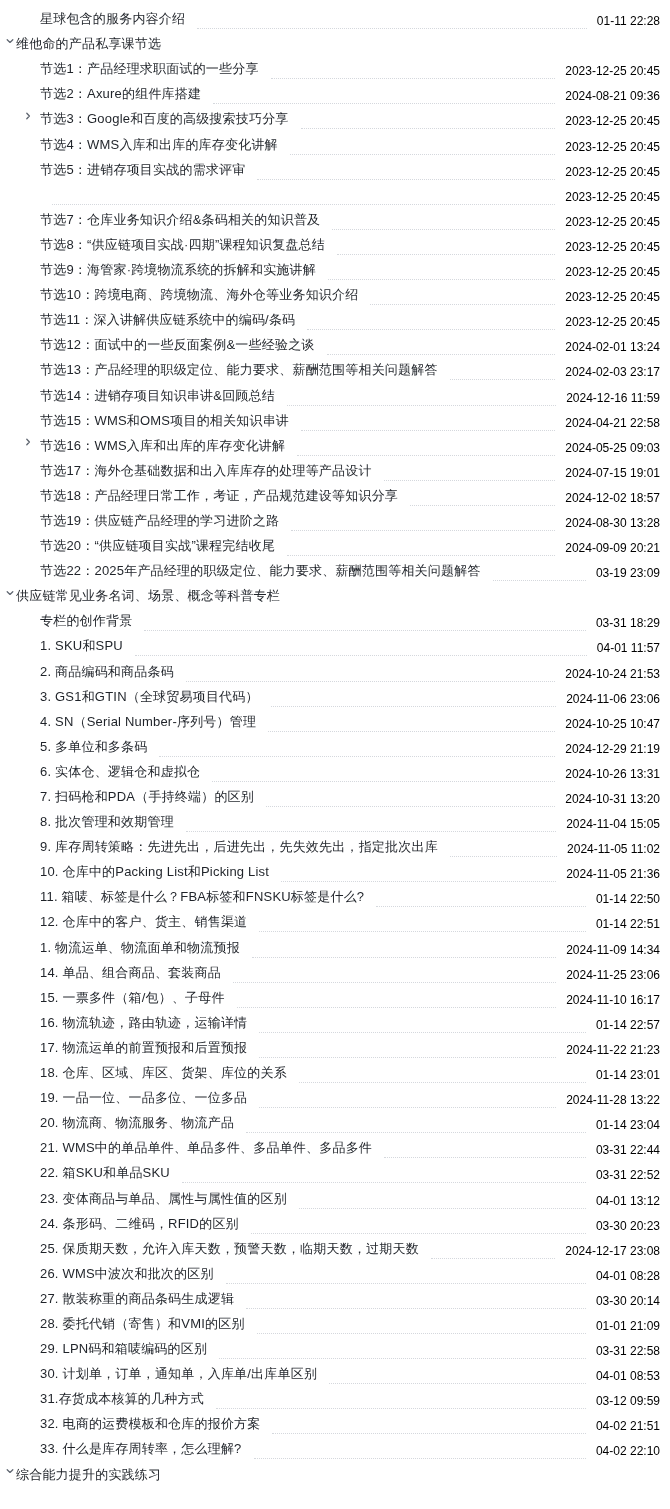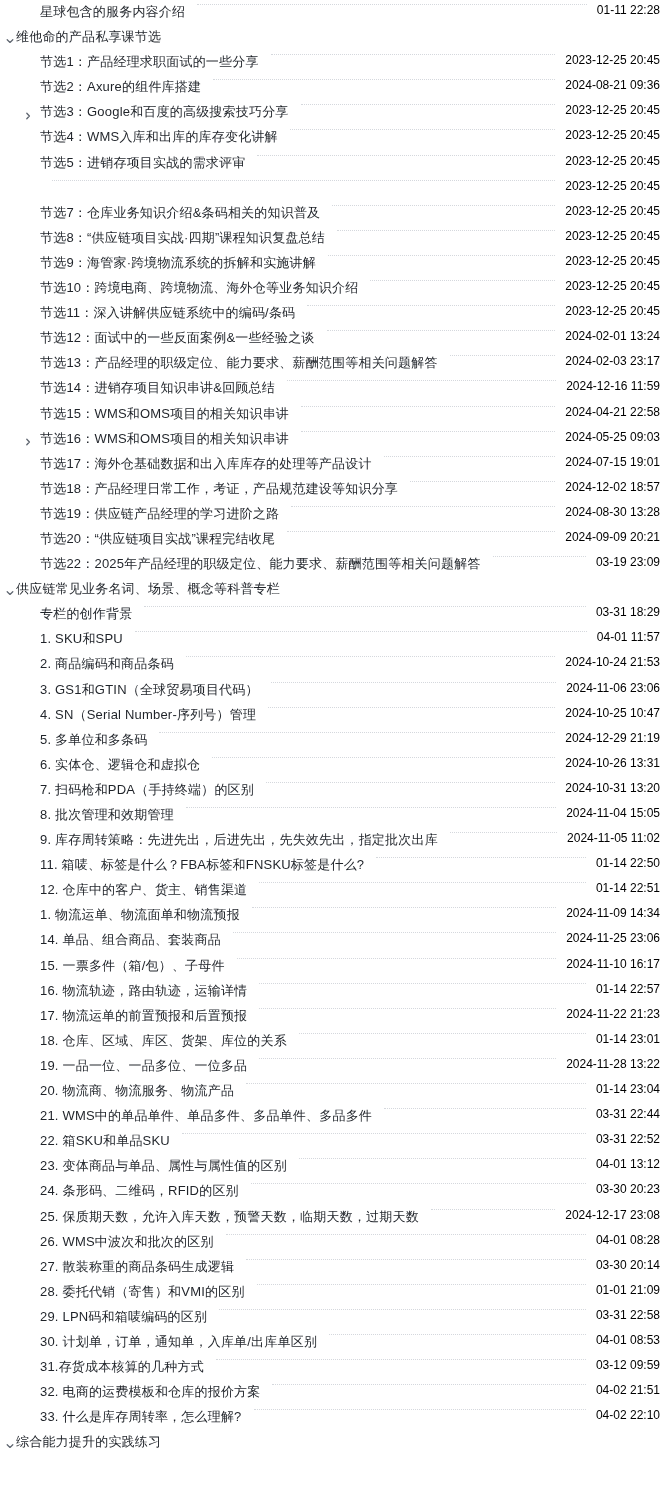--- a/index.html
+++ b/index.html
@@ -11,21 +11,21 @@
   }
   .tree{
     padding-top:3px;
     width:670px;
     box-sizing:border-box;
   }
   .row{
     position:relative;
     height:25.1px;
     display:flex;
-    align-items:flex-start;
+    align-items:flex-end;
     box-sizing:border-box;
     padding-right:10px;
     cursor:pointer;
   }
   .row.l0{padding-left:16px;}
   .row.l1{padding-left:40px;}
   .chev{
     position:absolute;
     top:50%;
     transform:translateY(-50%);
@@ -152,21 +152,21 @@
       <span class="title">节选15：WMS和OMS项目的相关知识串讲</span>
       <span class="leader"></span>
       <span class="date">2024-04-21 22:58</span>
     </div>
     <div class="row l1">
       <span class="chev child">
         <svg width="10" height="10" viewBox="0 0 10 10">
           <path d="M3.8 2.2 L6.4 5 L3.8 7.8" fill="none" stroke="#5f6670" stroke-width="1.3" stroke-linecap="round" stroke-linejoin="round"></path>
         </svg>
       </span>
-      <span class="title">节选16：WMS和OMS项目的相关知识串讲</span>
+      <span class="title">节选16：WMS入库和出库的库存变化讲解</span>
       <span class="leader"></span>
       <span class="date">2024-05-25 09:03</span>
     </div>
     <div class="row l1">
       <span class="title">节选17：海外仓基础数据和出入库库存的处理等产品设计</span>
       <span class="leader"></span>
       <span class="date">2024-07-15 19:01</span>
     </div>
     <div class="row l1">
       <span class="title">节选18：产品经理日常工作，考证，产品规范建设等知识分享</span>
@@ -238,20 +238,25 @@
     </div>
     <div class="row l1">
       <span class="title">8. 批次管理和效期管理</span>
       <span class="leader"></span>
       <span class="date">2024-11-04 15:05</span>
     </div>
     <div class="row l1">
       <span class="title">9. 库存周转策略：先进先出，后进先出，先失效先出，指定批次出库</span>
       <span class="leader"></span>
       <span class="date">2024-11-05 11:02</span>
+    </div>
+    <div class="row l1">
+      <span class="title">10. 仓库中的Packing List和Picking List</span>
+      <span class="leader"></span>
+      <span class="date">2024-11-05 21:36</span>
     </div>
     <div class="row l1">
       <span class="title">11. 箱唛、标签是什么？FBA标签和FNSKU标签是什么?</span>
       <span class="leader"></span>
       <span class="date">01-14 22:50</span>
     </div>
     <div class="row l1">
       <span class="title">12. 仓库中的客户、货主、销售渠道</span>
       <span class="leader"></span>
       <span class="date">01-14 22:51</span>

